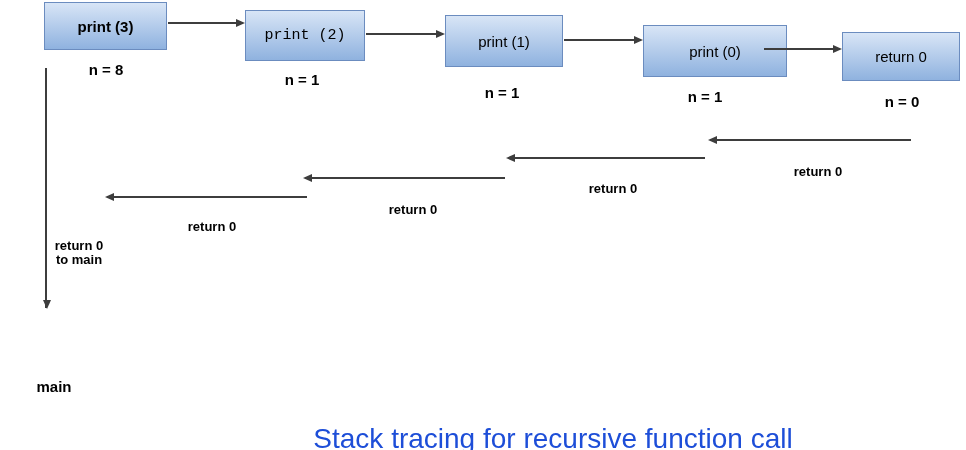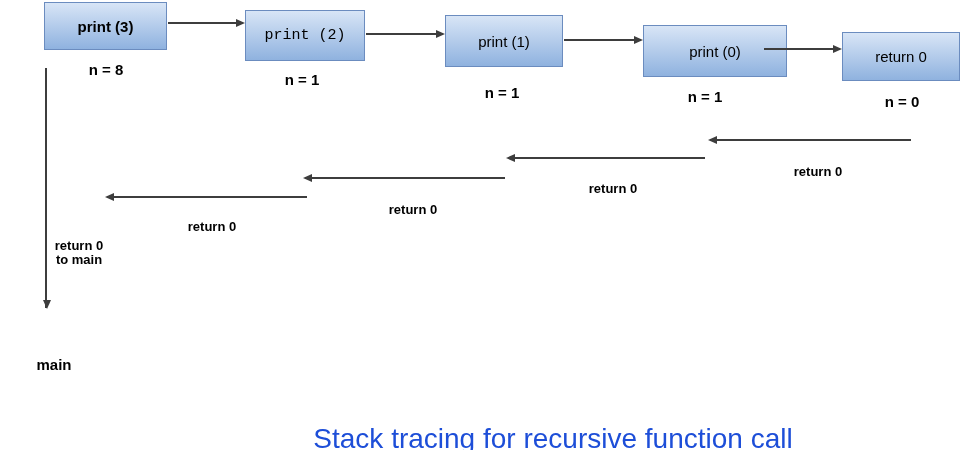--- a/index.html
+++ b/index.html
@@ -128,17 +128,17 @@
   <div class="rlabel" style="left:353px; top:202px; width:120px;">return 0</div>
   <div class="rlabel" style="left:152px; top:219px; width:120px;">return 0</div>
 
   <div class="varrow" style="left:45px; top:68px; height:240px;"></div>
 
   <div class="to-main" style="left:47px; top:239px; width:64px;">
     <div>return 0</div>
     <div>to main</div>
   </div>
 
-  <div class="sub" style="left:14px; top:356px; width:80px;text-align:center;">main</div>
+  <div class="sub" style="left:14px; top:378px; width:80px;text-align:center;">main</div>
 
   <div class="title" style="left:270px; top:423px; width:566px;">Stack tracing for recursive function call</div>
 
 </div>
 
 </body></html>

